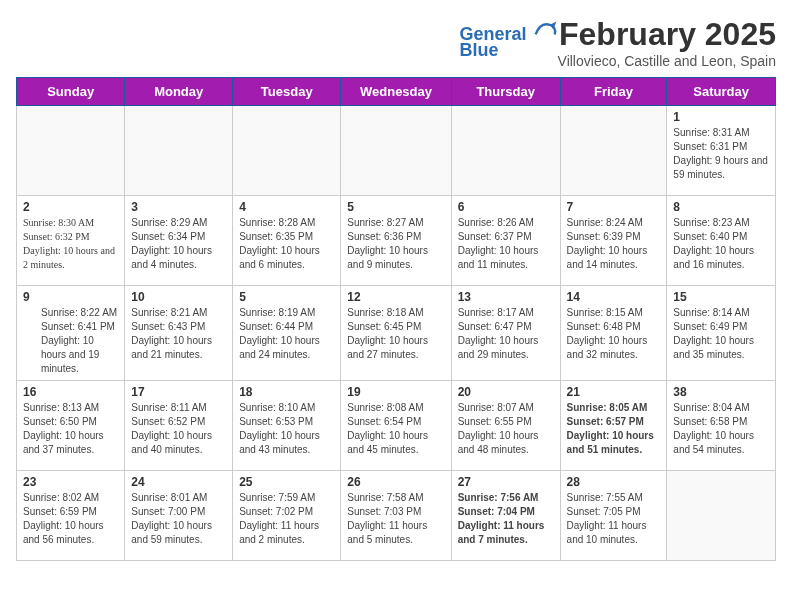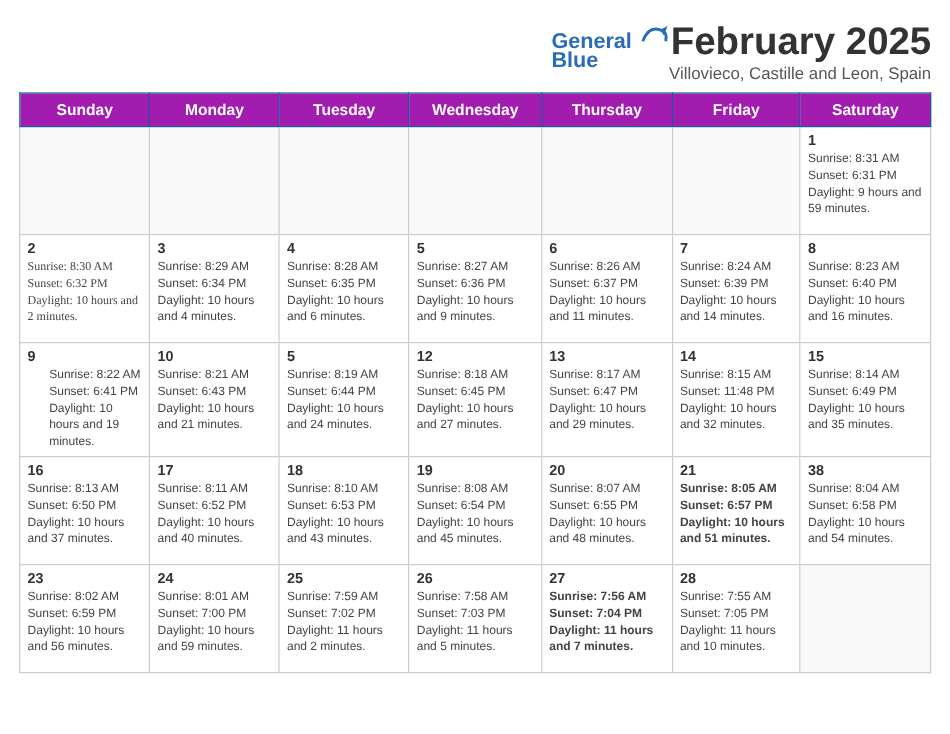--- a/index.html
+++ b/index.html
@@ -211,21 +211,21 @@
         </td>
         <td>
           <span class="day-number">13</span>
           <div class="day-info" style="white-space: pre-line;">Sunrise: 8:17 AM
 Sunset: 6:47 PM
 Daylight: 10 hours and 29 minutes.</div>
         </td>
         <td>
           <span class="day-number">14</span>
           <div class="day-info" style="white-space: pre-line;">Sunrise: 8:15 AM
-Sunset: 11:48 PM
+Sunset: 6:48 PM
 Daylight: 10 hours and 32 minutes.</div>
         </td>
         <td>
           <span class="day-number">15</span>
           <div class="day-info" style="white-space: pre-line;">Sunrise: 8:14 AM
 Sunset: 6:49 PM
 Daylight: 10 hours and 35 minutes.</div>
         </td>
       </tr>
       <tr class="week-row">

